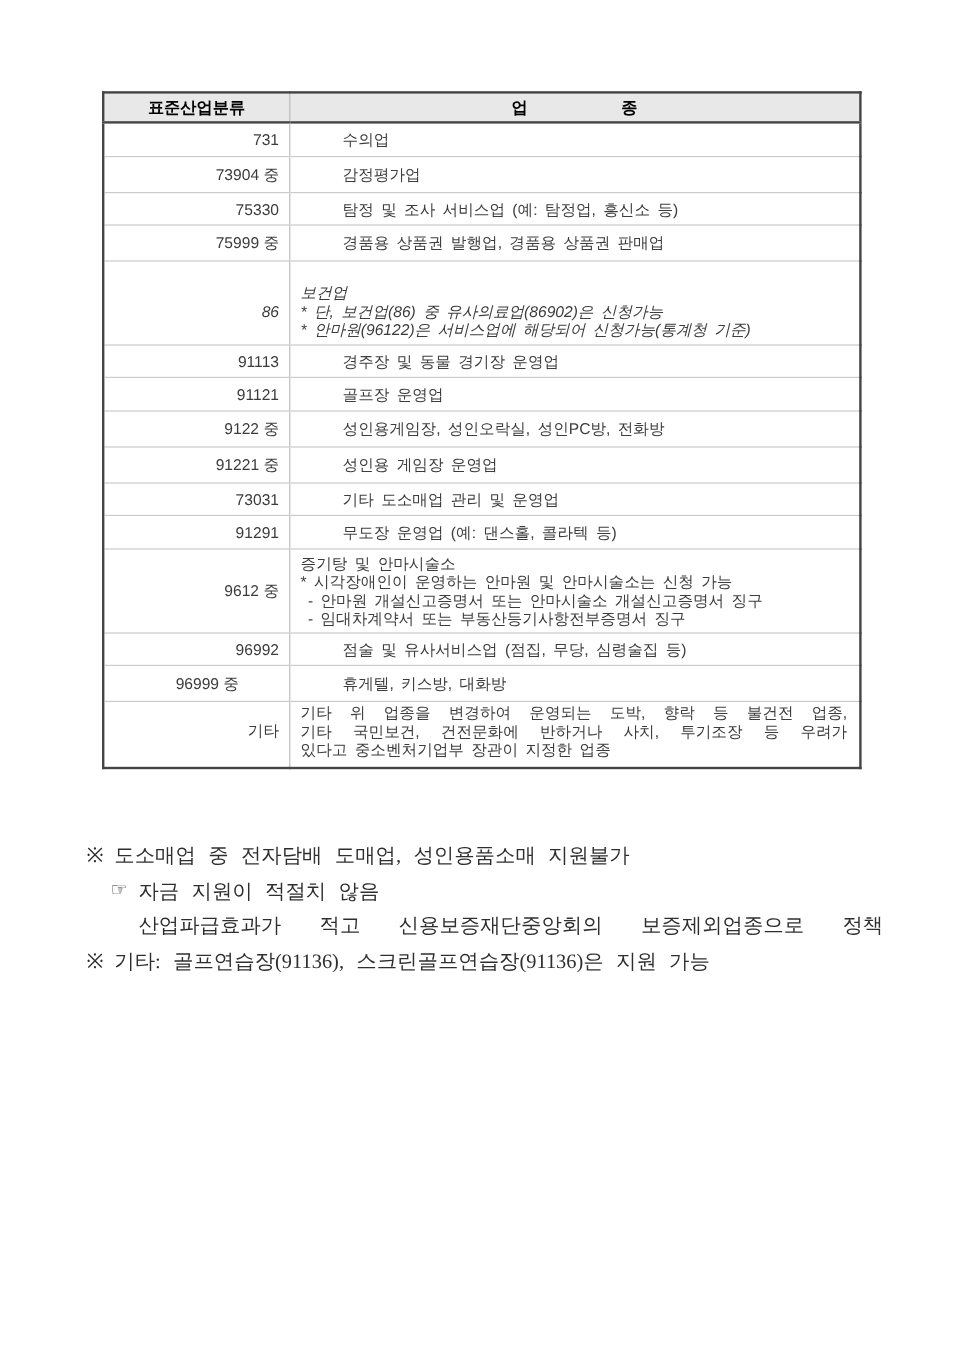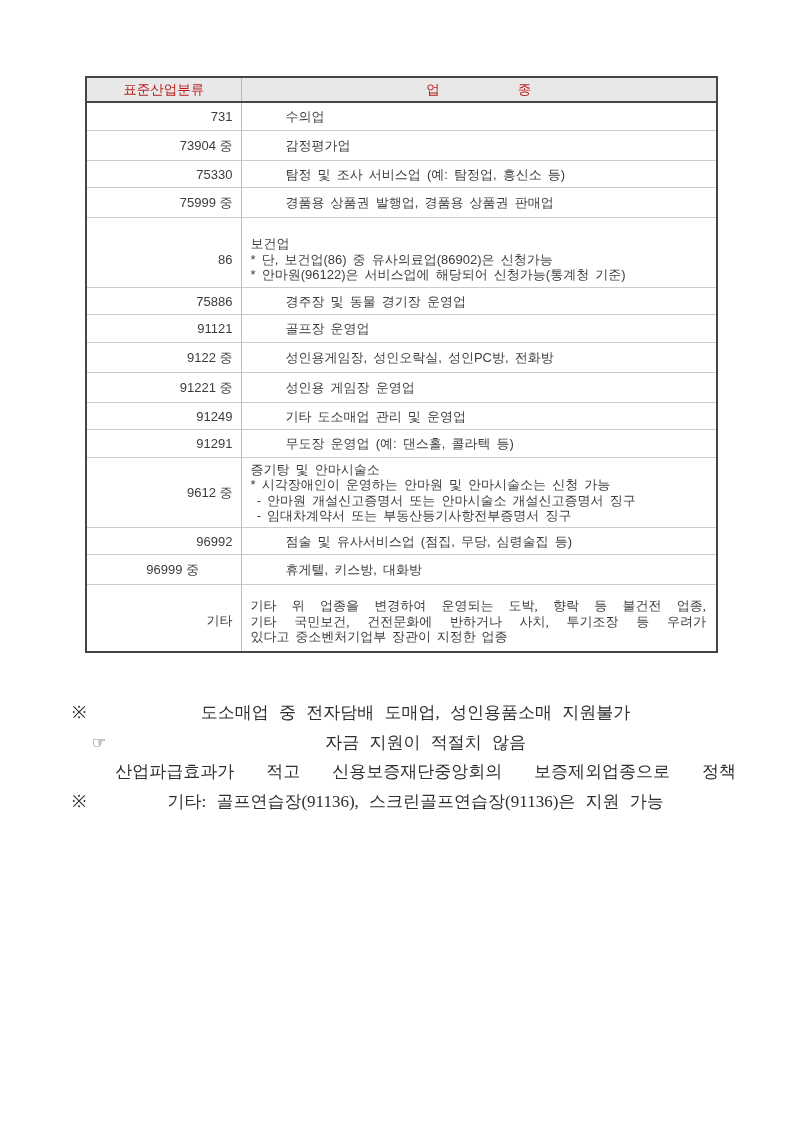--- a/index.html
+++ b/index.html
@@ -21,22 +21,22 @@
     table-layout: fixed;
     font-family: "Liberation Sans", sans-serif;
     font-size: 13px;
     color: #3c3c3c;
     border: 2px solid #454545;
   }
   .doc-table thead th {
     background: #e8e8e8;
     border-bottom: 2px solid #454545;
     font-size: 13.5px;
-    font-weight: normal;
-    color: #b91c1c;
+    font-weight: bold;
+    color: #000000;
     height: 23px;
     padding: 0;
     vertical-align: middle;
   }
   .doc-table thead th.h-col1 { border-right: 1px solid #b8b8b8; }
   .h2-wrap { display: flex; justify-content: center; gap: 78px; }
   .doc-table td {
     border-top: 1px solid #cbcbcb;
     vertical-align: middle;
   }
@@ -49,40 +49,40 @@
   }
   td.code.code-center { text-align: center; padding-right: 26px; }
   td.desc { padding-left: 9px; padding-right: 10px; margin-left: 41px; }
   .cell-line {
     line-height: 15.5px;
     white-space: pre-wrap;
     word-spacing: 2.5px;
   }
   .cell-line.just { text-align: justify; text-align-last: justify; word-spacing: normal; }
   tr.sp-normal td { padding-top: 6px;  padding-bottom: 5px; padding-left: 44px; }
-  tr.sp-roomy  td { padding-top: 18px; padding-bottom: 4px; }
+  tr.sp-roomy  td { padding-top: 18px; padding-bottom: 4px; font-style: italic; }
   tr.sp-tight  td { padding-top: 4px;  padding-bottom: 3px; }
-  tr.sp-medium td { padding-top: 13px;  padding-bottom: 6px; font-family: Liberation Serif, serif; }
+  tr.sp-medium td { padding-top: 1px;  padding-bottom: 6px; }
 
   
   .notes {
     position: absolute;
     left: 72px;
     top: 698px;
     width: 664px;
     font-family: "Liberation Serif", serif;
     font-size: 17px;
     color: #2e2e2e;
   }
   .note { display: flex; gap: 9px; }
   .note.indent { margin-left: 20px; }
   .note-marker { flex: 0 0 auto; line-height: 29.5px; }
   .note-marker.hand { font-size: 16px; }
   .note-lines { flex: 1 1 auto; }
-  .note-line { line-height: 29.5px; word-spacing: 6px; text-align: center; }
+  .note-line { line-height: 29.5px; word-spacing: 6px; }
   .note-line.just { text-align: justify; text-align-last: justify; word-spacing: normal; }
 </style>
 </head>
 <body>
 
 <div class="page">
 
   <table class="doc-table">
     <colgroup>
       <col style="width:155px">
@@ -126,21 +126,21 @@
         </tr>
         <tr class="sp-roomy">
           <td class="code">86</td>
           <td class="desc">
             <div class="cell-line">보건업</div>
             <div class="cell-line">* 단, 보건업(86) 중 유사의료업(86902)은 신청가능</div>
             <div class="cell-line">* 안마원(96122)은 서비스업에 해당되어 신청가능(통계청 기준)</div>
           </td>
         </tr>
         <tr class="sp-normal">
-          <td class="code">75886</td>
+          <td class="code">91113</td>
           <td class="desc">
             <div class="cell-line">경주장 및 동물 경기장 운영업</div>
           </td>
         </tr>
         <tr class="sp-normal">
           <td class="code">91121</td>
           <td class="desc">
             <div class="cell-line">골프장 운영업</div>
           </td>
         </tr>
@@ -150,21 +150,21 @@
             <div class="cell-line">성인용게임장, 성인오락실, 성인PC방, 전화방</div>
           </td>
         </tr>
         <tr class="sp-normal">
           <td class="code">91221 중</td>
           <td class="desc">
             <div class="cell-line">성인용 게임장 운영업</div>
           </td>
         </tr>
         <tr class="sp-normal">
-          <td class="code">91249</td>
+          <td class="code">73031</td>
           <td class="desc">
             <div class="cell-line">기타 도소매업 관리 및 운영업</div>
           </td>
         </tr>
         <tr class="sp-normal">
           <td class="code">91291</td>
           <td class="desc">
             <div class="cell-line">무도장 운영업 (예: 댄스홀, 콜라텍 등)</div>
           </td>
         </tr>

